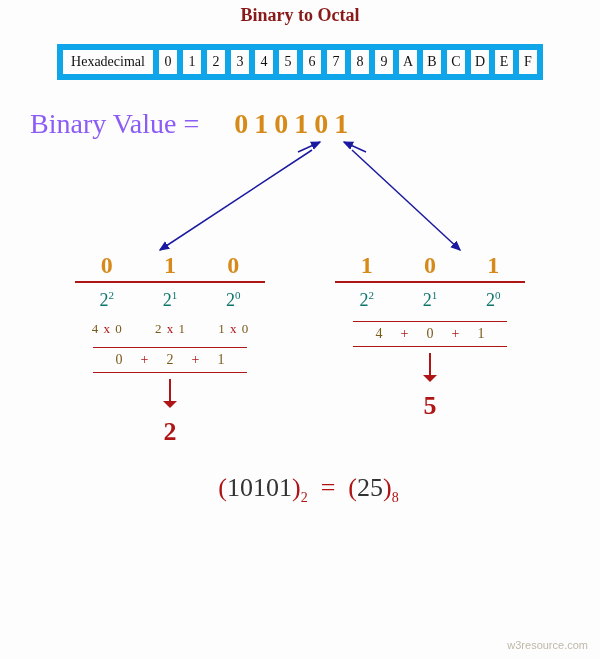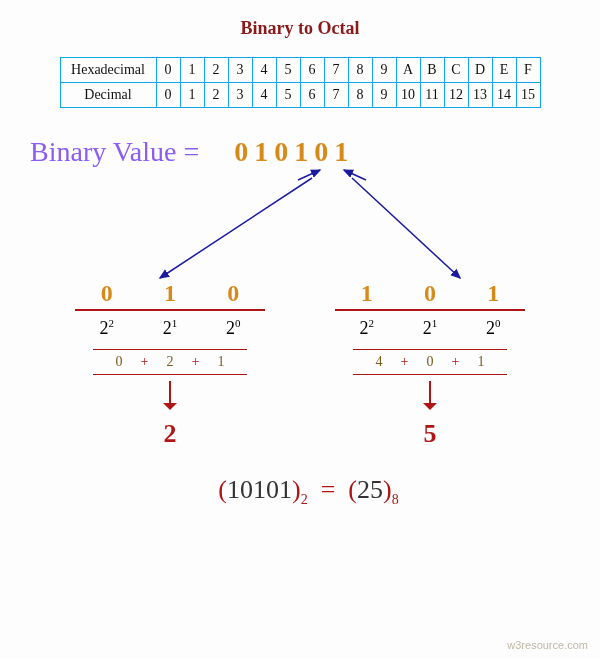--- a/index.html
+++ b/index.html
@@ -9,29 +9,29 @@
     background: #fdfdfd;
     font-family: "Times New Roman", Georgia, serif;
     position: relative;
     color: #333;
   }
   .title {
     text-align: center;
     font-weight: bold;
     color: #8a1a1a;
     font-size: 18px;
-    padding-top: 18px;
+    padding-top: 5px;
   }
   .table {
     margin: 18px auto 0;
     border-collapse: collapse;
     font-size: 14px;
   }
   .table td {
-    border: 1px solid #0ea5e9;
+    border: 6px solid #0ea5e9;
     text-align: center;
     color: #111;
   }
   .table .lbl {
     padding: 4px 6px;
     width: 96px;
   }
   .table .cell {
     width: 24px;
     padding: 4px 0;
@@ -62,21 +62,21 @@
     justify-content: space-around;
     font-size: 24px;
     font-weight: bold;
     color: #d68a1a;
     border-bottom: 2px solid #b01515;
     padding-bottom: 2px;
   }
   .pows {
     display: flex;
     justify-content: space-around;
-    color: #000000;
+    color: #0f766e;
     font-size: 18px;
     margin-top: 6px;
   }
   .pows sup { font-size: 11px; }
   .mults {
     display: flex;
     justify-content: space-around;
     color: #7a5a1a;
     font-size: 13px;
     margin-top: 10px;
@@ -148,39 +148,20 @@
     <td class="cell">7</td>
     <td class="cell">8</td>
     <td class="cell">9</td>
     <td class="cell">A</td>
     <td class="cell">B</td>
     <td class="cell">C</td>
     <td class="cell">D</td>
     <td class="cell">E</td>
     <td class="cell">F</td>
   </tr>
-  <tr>
-    <td class="lbl">Decimal</td>
-    <td class="cell">0</td>
-    <td class="cell">1</td>
-    <td class="cell">2</td>
-    <td class="cell">3</td>
-    <td class="cell">4</td>
-    <td class="cell">5</td>
-    <td class="cell">6</td>
-    <td class="cell">7</td>
-    <td class="cell">8</td>
-    <td class="cell">9</td>
-    <td class="cell">10</td>
-    <td class="cell">11</td>
-    <td class="cell">12</td>
-    <td class="cell">13</td>
-    <td class="cell">14</td>
-    <td class="cell">15</td>
-  </tr>
 </tbody>
   </table>
 
 <div class="binval-row">
   <span class="binval-lbl">Binary Value =</span>
   <span class="binval-digits">010101</span>
 </div>
 
 <svg class="splits" width="520" height="120">
   <defs>
@@ -202,20 +183,25 @@
     <div class="digits">
       <span>0</span>
       <span>1</span>
       <span>0</span>
     </div>
     <div class="pows">
       <span><span>2</span><sup>2</sup></span>
       <span><span>2</span><sup>1</sup></span>
       <span><span>2</span><sup>0</sup></span>
     </div>
+    <div class="mults">
+      <span><span>4</span><span class="x"> x </span><span>0</span></span>
+      <span><span>2</span><span class="x"> x </span><span>1</span></span>
+      <span><span>1</span><span class="x"> x </span><span>0</span></span>
+    </div>
     <div class="sums">
       <span>0</span>
       <span class="plus">+</span>
       <span>2</span>
       <span class="plus">+</span>
       <span>1</span>
     </div>
     <div class="vrule"></div>
     <div class="res">2</div>
   </div>

